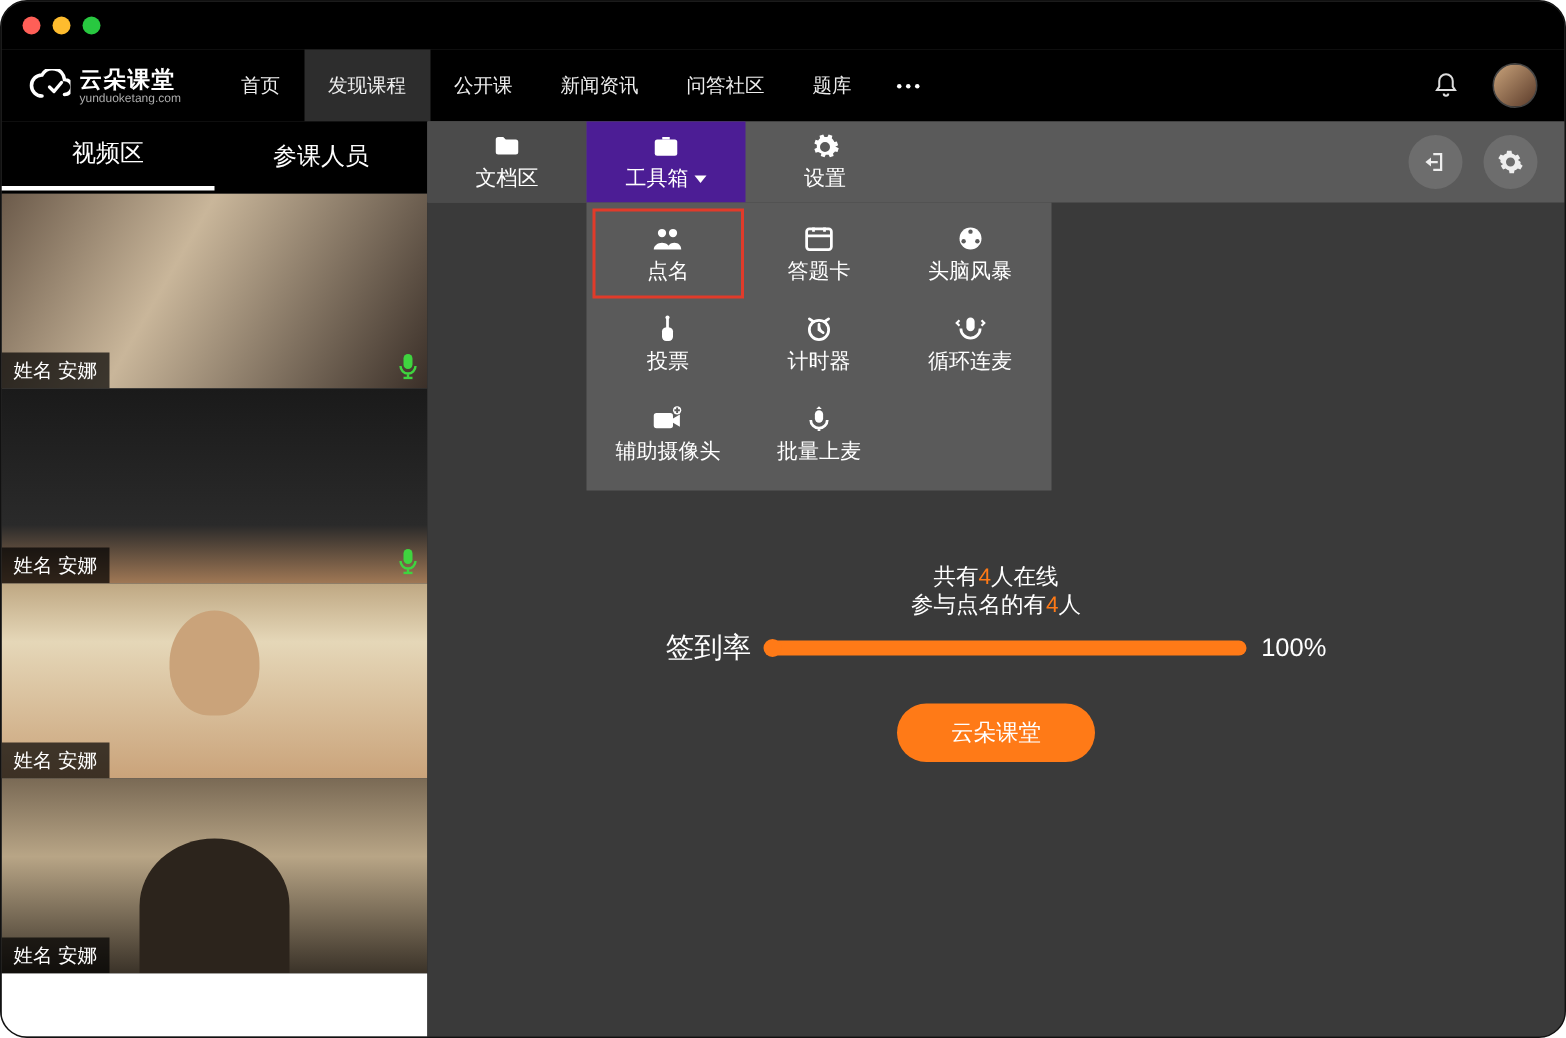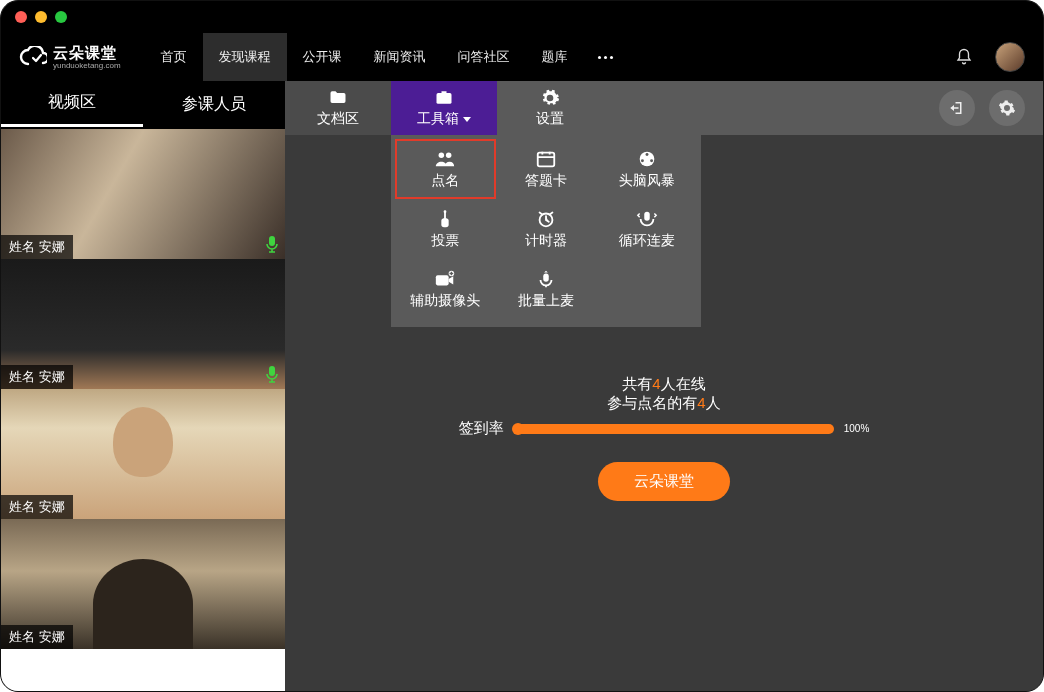--- a/index.html
+++ b/index.html
@@ -100,26 +100,26 @@
   .tool-cell .ic svg { width: 22px; height: 20px; fill: #fff; }
   .tool-cell.hl { outline: 2px solid #e13b2a; outline-offset: -2px; }
 
   
   .rollcall {
     margin-top: 240px; align-self: center; display: flex; flex-direction: column; align-items: center; gap: 0;
   }
   .rc-line { color: #fff; font-size: 15px; }
   .rc-line .num { color: #ff7a17; }
   .rc-bar-row { display: flex; align-items: center; gap: 10px; margin-top: 6px; }
-  .rc-label { color: #fff; font-size: 15px; }
+  .rc-label { color: #fff; font-size: 19px; }
   .rc-bar {
     width: 320px; height: 10px; background: #ff7a17; border-radius: 5px; position: relative;
   }
   .rc-bar .cap { position: absolute; left: -2px; top: -1px; width: 12px; height: 12px; background: #ff7a17; border-radius: 50%; }
-  .rc-pct { color: #fff; font-size: 10px; }
+  .rc-pct { color: #fff; font-size: 17px; }
   .rc-btn {
     margin-top: 24px; background: #ff7a17; color: #fff; border: none; border-radius: 20px;
     padding: 10px 36px; font-size: 15px; cursor: pointer;
   }
 </style>
 </head>
 <body>
 
 <div class="window">
 

